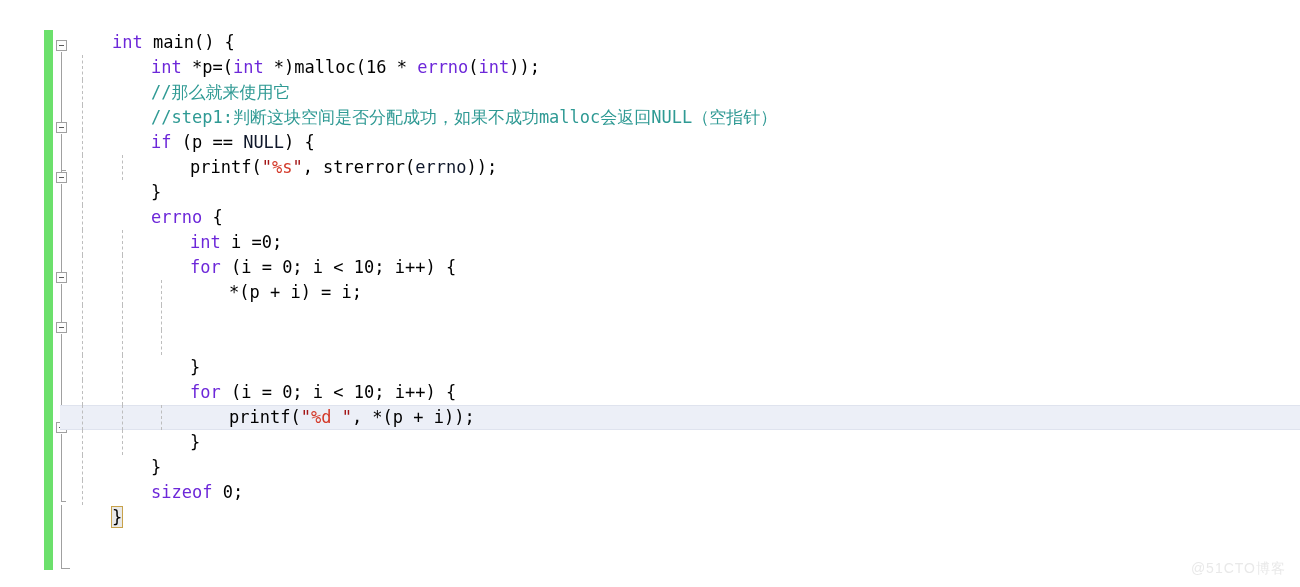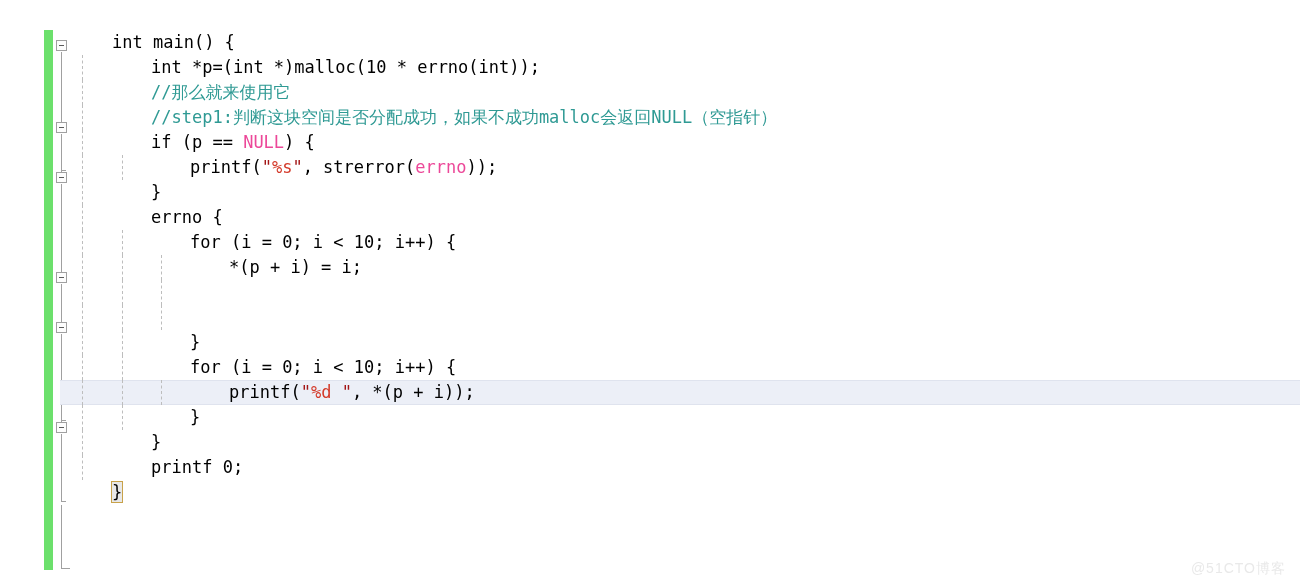--- a/index.html
+++ b/index.html
@@ -103,23 +103,23 @@
     right: 0;
     top: 0;
     height: 25px;
     background: #eceff7;
     border-top: 1px solid #dfe3ee;
     border-bottom: 1px solid #dfe3ee;
     box-sizing: border-box;
   }
 
   
-  .kw   { color: #000000; }  
+  .kw   { color: #6d28d9; }  
   .cmt  { color: #2f9a94; }  
-  .mac  { color: #ec4899; }  
+  .mac  { color: #0f172a; }  
   .str  { color: #a31515; }  
   .fmt  { color: #d43a2a; }  
   .pln  { color: #000000; }
   .brace-hl {
     background: #e8e8e8;
     outline: 1px solid #c8a24a;
   }
 
   
   .watermark {
@@ -159,35 +159,36 @@
       <div class="fold-box" style="left: 56px; top: 40px;"></div>
       <div class="fold-box" style="left: 56px; top: 122px;"></div>
       <div class="fold-box" style="left: 56px; top: 172px;"></div>
       <div class="fold-box" style="left: 56px; top: 272px;"></div>
       <div class="fold-box" style="left: 56px; top: 322px;"></div>
       <div class="fold-box" style="left: 56px; top: 422px;"></div>
     </div>
 
   <div class="code" id="code">
       <div class="ln"><div class="txt" style="padding-left: 0px;"><span class="kw">int</span><span class="pln"> main() {</span></div></div>
-      <div class="ln"><div class="guide g1"></div><div class="txt" style="padding-left: 39px;"><span class="kw">int</span><span class="pln"> *p=(</span><span class="kw">int</span><span class="pln"> *)malloc(10 * </span><span class="kw">errno</span><span class="pln">(</span><span class="kw">int</span><span class="pln">));</span></div></div>
+      <div class="ln"><div class="guide g1"></div><div class="txt" style="padding-left: 39px;"><span class="kw">int</span><span class="pln"> *p=(</span><span class="kw">int</span><span class="pln"> *)malloc(16 * </span><span class="kw">errno</span><span class="pln">(</span><span class="kw">int</span><span class="pln">));</span></div></div>
       <div class="ln"><div class="guide g1"></div><div class="txt" style="padding-left: 39px;"><span class="cmt">//那么就来使用它</span></div></div>
       <div class="ln"><div class="guide g1"></div><div class="txt" style="padding-left: 39px;"><span class="cmt">//step1:判断这块空间是否分配成功，如果不成功malloc会返回NULL（空指针）</span></div></div>
       <div class="ln"><div class="guide g1"></div><div class="txt" style="padding-left: 39px;"><span class="kw">if</span><span class="pln"> (p == </span><span class="mac">NULL</span><span class="pln">) {</span></div></div>
       <div class="ln"><div class="guide g1"></div><div class="guide g2"></div><div class="txt" style="padding-left: 78px;"><span class="pln">printf(</span><span class="str">"</span><span class="fmt">%s</span><span class="str">"</span><span class="pln">, strerror(</span><span class="mac">errno</span><span class="pln">));</span></div></div>
       <div class="ln"><div class="guide g1"></div><div class="txt" style="padding-left: 39px;"><span class="pln">}</span></div></div>
       <div class="ln"><div class="guide g1"></div><div class="txt" style="padding-left: 39px;"><span class="kw">errno</span><span class="pln"> {</span></div></div>
+      <div class="ln"><div class="guide g1"></div><div class="guide g2"></div><div class="txt" style="padding-left: 78px;"><span class="kw">int</span><span class="pln"> i =0;</span></div></div>
       <div class="ln"><div class="guide g1"></div><div class="guide g2"></div><div class="txt" style="padding-left: 78px;"><span class="kw">for</span><span class="pln"> (i = 0; i &lt; 10; i++) {</span></div></div>
       <div class="ln"><div class="guide g1"></div><div class="guide g2"></div><div class="guide g3"></div><div class="txt" style="padding-left: 117px; text-align: center;"><span class="pln">*(p + i) = i;</span></div></div>
       <div class="ln"><div class="guide g1"></div><div class="guide g2"></div><div class="guide g3"></div><div class="txt" style="padding-left: 117px;"></div></div>
       <div class="ln"><div class="guide g1"></div><div class="guide g2"></div><div class="guide g3"></div><div class="txt" style="padding-left: 117px;"></div></div>
       <div class="ln"><div class="guide g1"></div><div class="guide g2"></div><div class="txt" style="padding-left: 78px;"><span class="pln">}</span></div></div>
       <div class="ln"><div class="guide g1"></div><div class="guide g2"></div><div class="txt" style="padding-left: 78px;"><span class="kw">for</span><span class="pln"> (i = 0; i &lt; 10; i++) {</span></div></div>
       <div class="ln"><div class="cur-line"></div><div class="guide g1"></div><div class="guide g2"></div><div class="guide g3"></div><div class="txt" style="padding-left: 117px;"><span class="pln">printf(</span><span class="str">"</span><span class="fmt">%d </span><span class="str">"</span><span class="pln">, *(p + i));</span></div></div>
       <div class="ln"><div class="guide g1"></div><div class="guide g2"></div><div class="txt" style="padding-left: 78px;"><span class="pln">}</span></div></div>
       <div class="ln"><div class="guide g1"></div><div class="txt" style="padding-left: 39px;"><span class="pln">}</span></div></div>
-      <div class="ln"><div class="guide g1"></div><div class="txt" style="padding-left: 39px;"><span class="kw">printf</span><span class="pln"> 0;</span></div></div>
+      <div class="ln"><div class="guide g1"></div><div class="txt" style="padding-left: 39px;"><span class="kw">sizeof</span><span class="pln"> 0;</span></div></div>
       <div class="ln"><div class="txt" style="padding-left: 0px;"><span class="brace-hl">}</span></div></div>
     </div>
 
   <div class="watermark">@51CTO博客</div>
 
 </div>
 
 </body></html>

